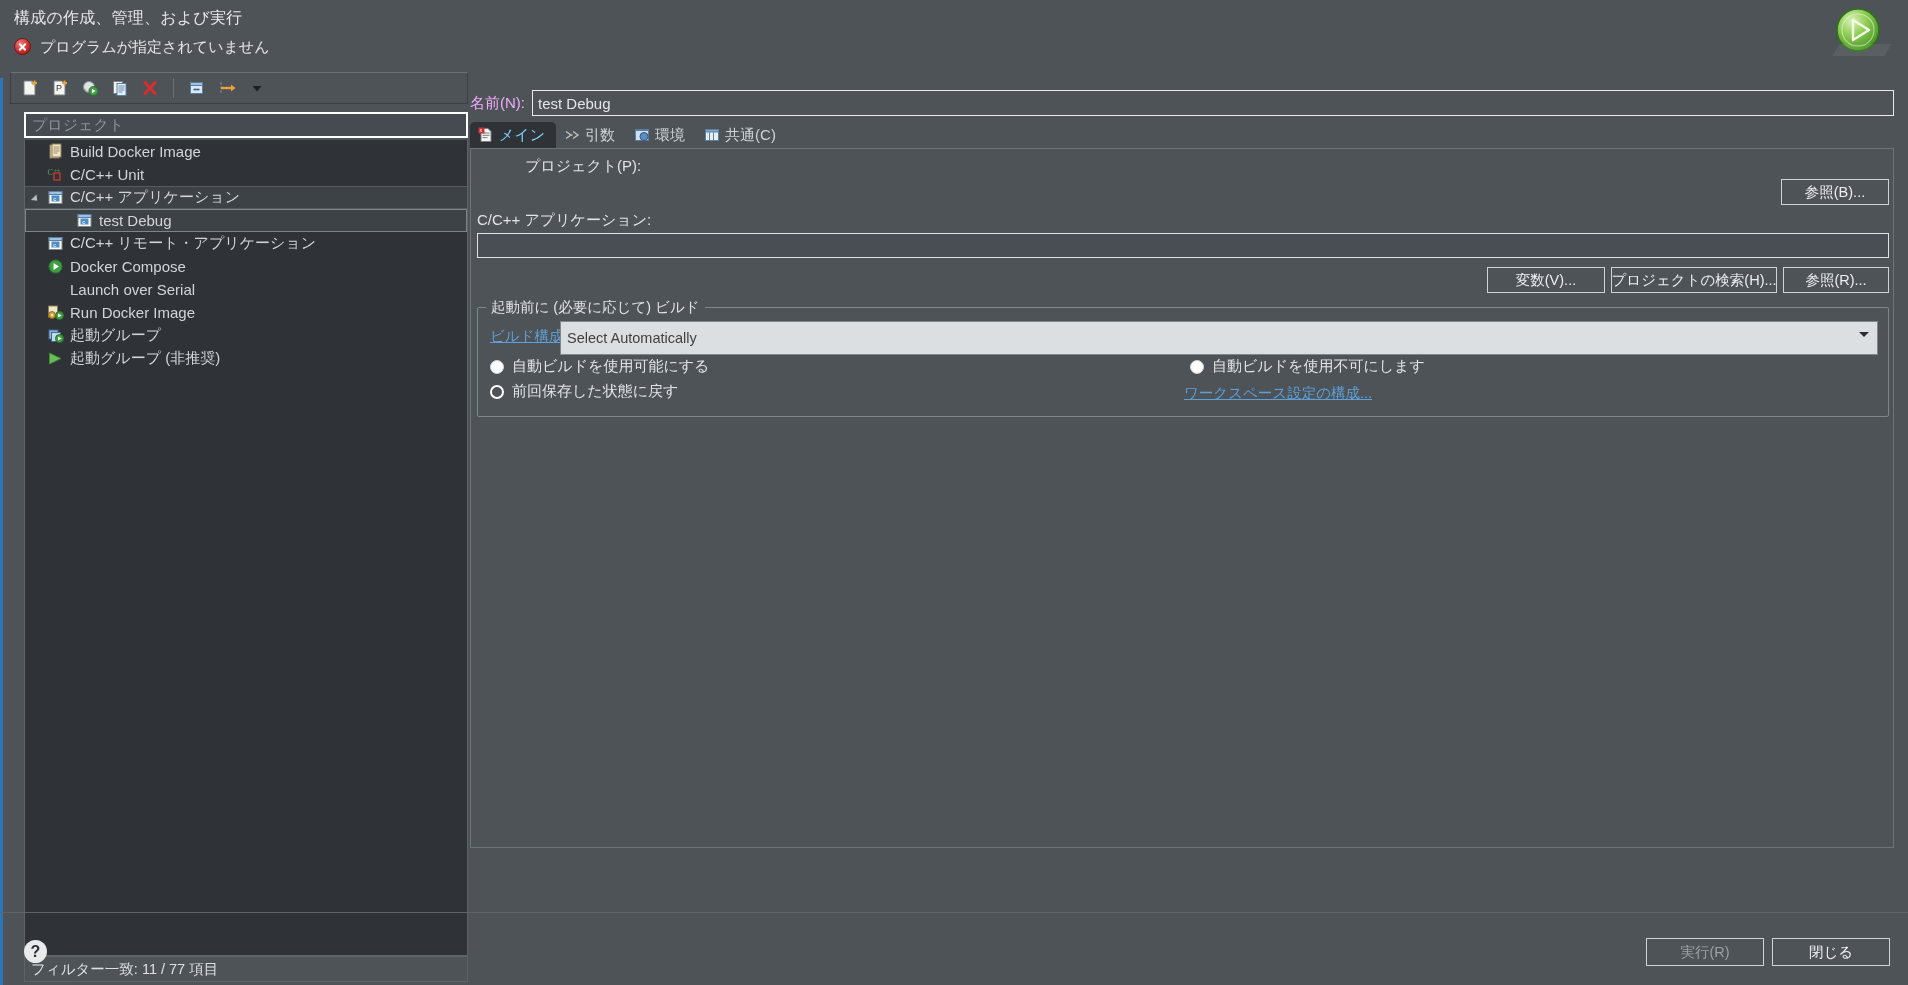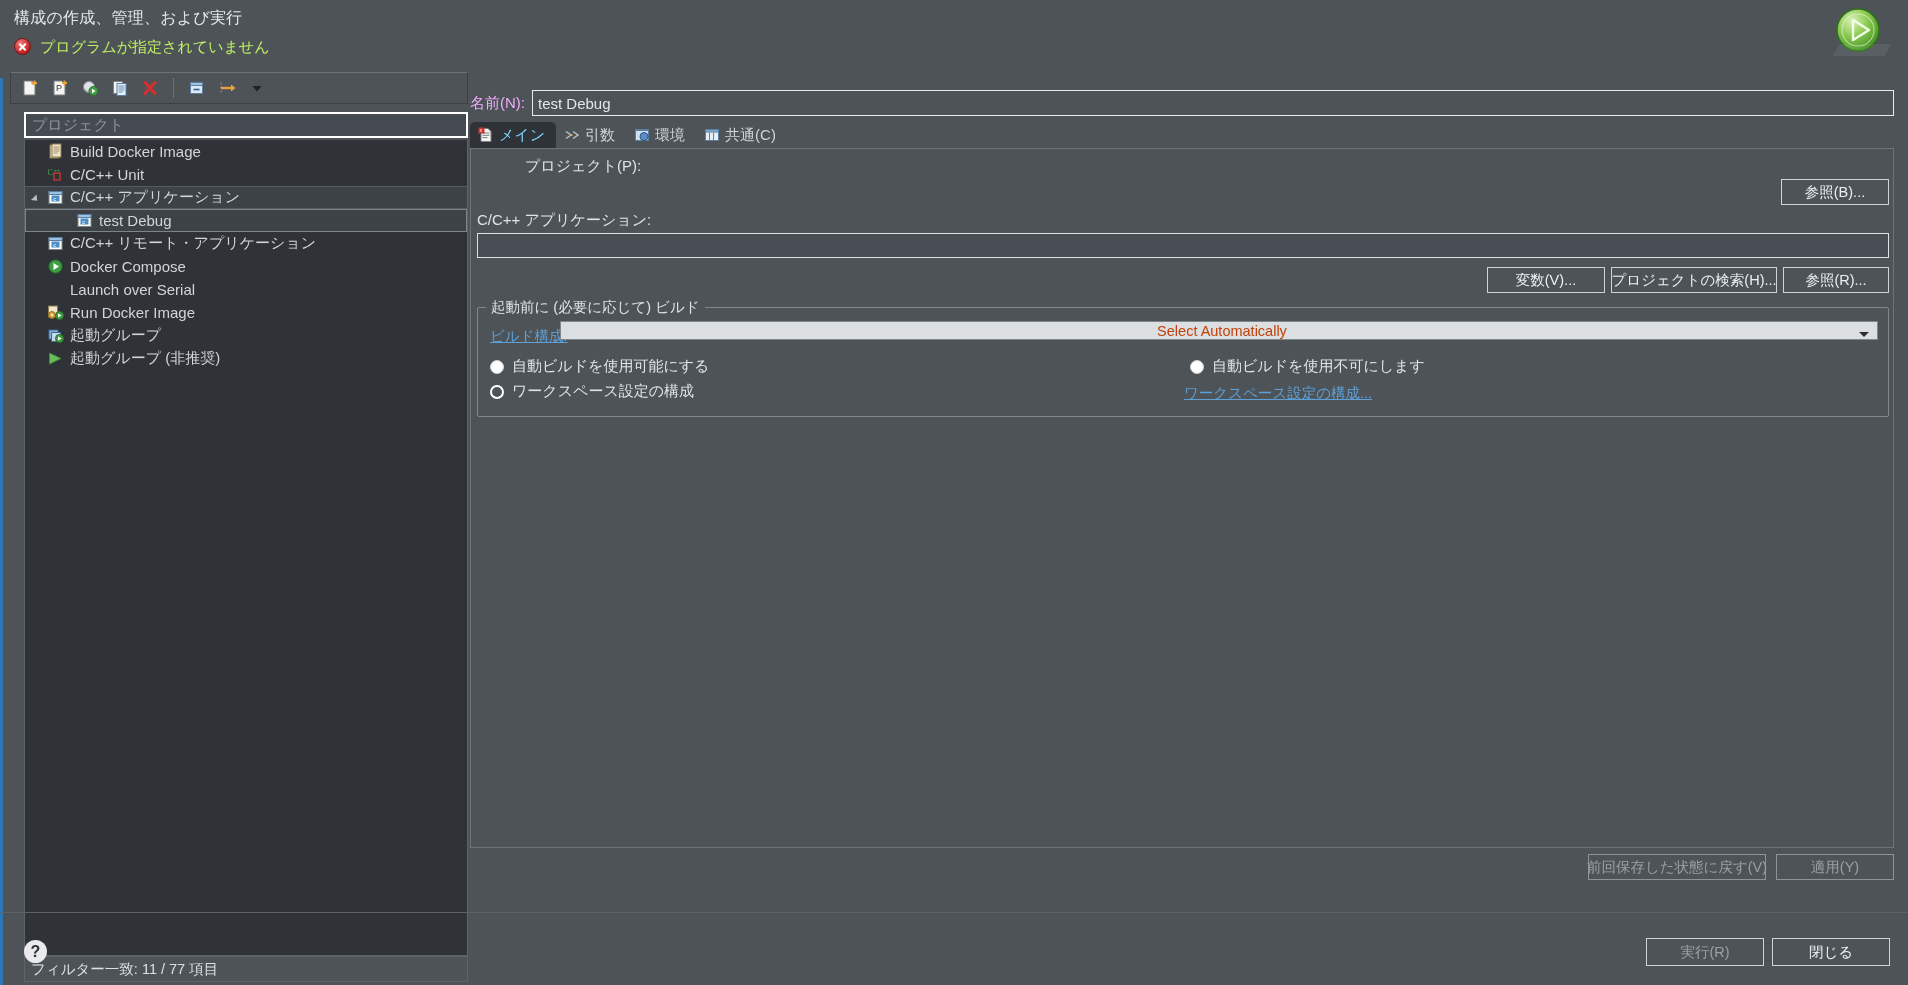--- a/index.html
+++ b/index.html
@@ -17,21 +17,21 @@
   #root { position: relative; width: 1908px; height: 985px; background: #4d5357; }
 
   
   .header { position: absolute; left: 0; top: 0; width: 1908px; height: 78px; background: #4d5357; }
   .header-title {
     position: absolute; left: 14px; top: 8px;
     font-size: 16px; color: #e6e8ea; letter-spacing: .2px;
   }
   .header-status {
     position: absolute; left: 40px; top: 38px;
-    font-size: 15px; color: #bef264;
+    font-size: 15px; color: #e5e5e5;
   }
   .error-icon {
     position: absolute; left: 14px; top: 38px;
     width: 17px; height: 17px; border-radius: 50%;
     background: radial-gradient(circle at 35% 30%, #f07c7c, #c02020 70%, #8b1111);
     border: 1px solid #7e1010;
   }
   .error-icon::before, .error-icon::after {
     content:""; position:absolute; left:3px; top:7px; width:9px; height:2px; background:#fff;
   }
@@ -131,23 +131,23 @@
 
   .group {
     position: absolute; border: 1px solid #7f868c; border-radius: 2px;
   }
   .group-title {
     position: absolute; top: -10px; left: 8px; background: #4d5357;
     padding: 0 5px; font-size: 14.5px; color: #e1e4e6; white-space: nowrap;
   }
 
   .combo {
-    background: #dcdfe1; border: 1px solid #7f868c; height: 19px;
-    color: #c2410c; font-size: 14.5px; display:flex; align-items:center;
-    padding-left: 6px; position: relative; justify-content: center;
+    background: #dcdfe1; border: 1px solid #7f868c; height: 34px;
+    color: #404040; font-size: 14.5px; display:flex; align-items:center;
+    padding-left: 6px; position: relative;
   }
   .combo .caret {
     position: absolute; right: 8px; top: 10px;
     width: 0; height: 0; border-left: 5px solid transparent; border-right: 5px solid transparent;
     border-top: 5px solid #2a2f34;
   }
 
   .link { color: #5ea0d8; text-decoration: underline; font-size: 14.5px; }
 
   .radio-row { display: flex; align-items: center; gap: 8px; font-size: 15px; color: #e1e4e6; }
@@ -439,41 +439,33 @@
           <span>Select Automatically</span>
           <span class="caret"></span>
         </div>
 
         <div class="radio-row" style="position:absolute;left:12px;top:49px;">
           <span class="radio"></span>
           <span>自動ビルドを使用可能にする</span>
         </div>
         <div class="radio-row" style="position:absolute;left:12px;top:74px;">
           <span class="radio off"></span>
-          <span>ワークスペース設定の構成</span>
+          <span>前回保存した状態に戻す</span>
         </div>
 
         <div class="radio-row" style="position:absolute;left:712px;top:49px;">
           <span class="radio"></span>
           <span>自動ビルドを使用不可にします</span>
         </div>
         <div class="link" style="position:absolute;left:706px;top:76px;">
           <span>ワークスペース設定の構成...</span>
         </div>
       </div>
     </div>
 
-    <div class="bottom-btns">
-      <div class="btn disabled" style="width:178px;">
-        <span>前回保存した状態に戻す(V)</span>
-      </div>
-      <div class="btn disabled" style="width:118px;">
-        <span>適用(Y)</span>
-      </div>
-    </div>
   </div>
 
   <div class="dialog-footer">
     <div class="sep-line"></div>
     <div class="help-icon">?</div>
     <div class="footer-btn disabled" style="left:1646px;">
       <span>実行(R)</span>
     </div>
     <div class="footer-btn" style="left:1772px;">
       <span>閉じる</span>

